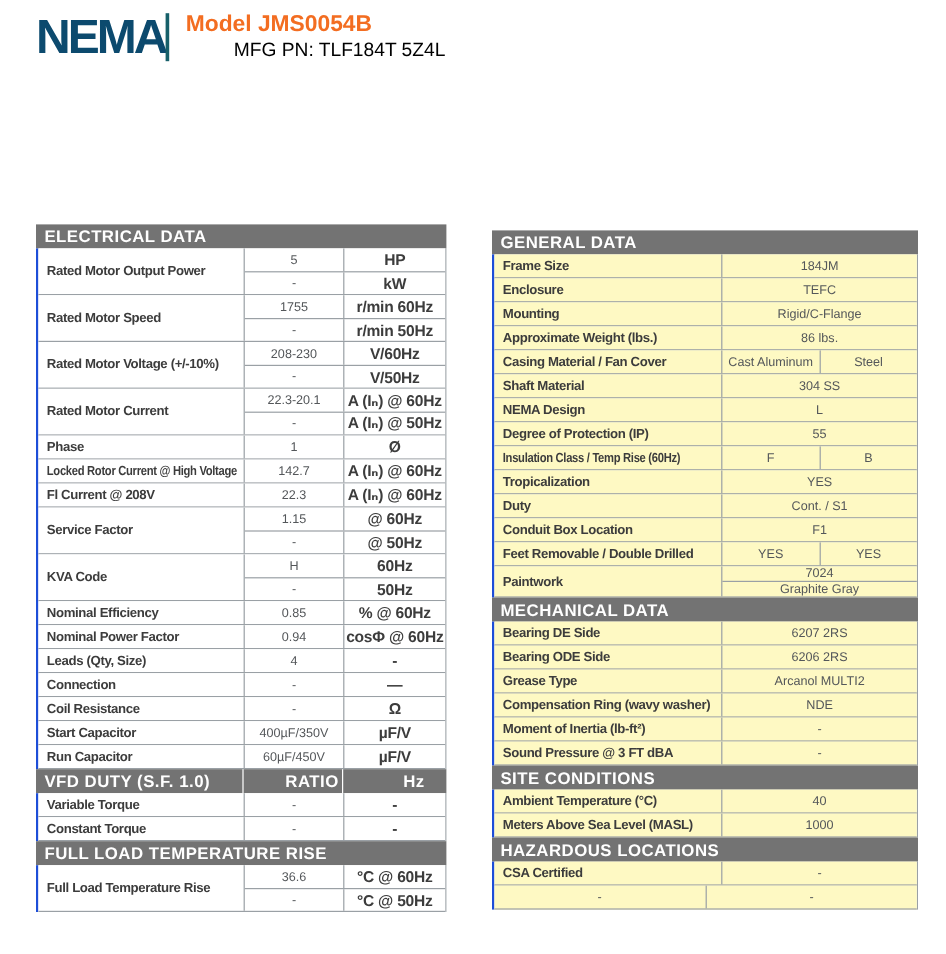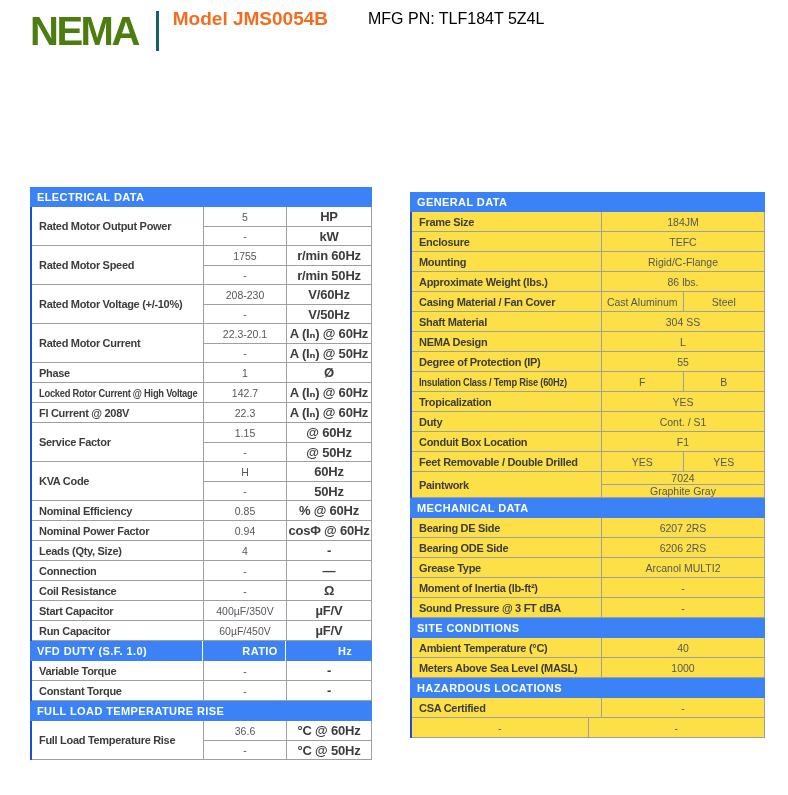--- a/index.html
+++ b/index.html
@@ -6,35 +6,35 @@
   html,body { margin:0; padding:0; }
   body {
     width:788px; height:795px; background:#ffffff; position:relative;
     font-family:"Liberation Sans","DejaVu Sans",sans-serif;
     overflow:hidden;
   }
 
   
   .brand { position:absolute; top:8px; left:30px; display:flex; align-items:stretch; }
   .logo {
-    font-size:40px; font-weight:bold; color:#4d7c0f; letter-spacing:-2.5px;
-    line-height:46px; padding-right:18px;
+    font-size:40px; font-weight:bold; color:#0c4a6e; letter-spacing:-2.5px;
+    line-height:46px; padding-right:0;
   }
   .brand-divider { width:3px; background:#17606a; margin:3px 0; }
-  .brand-text { padding-left:14px; display:flex; flex-direction:row; justify-content:center; }
+  .brand-text { padding-left:14px; display:flex; flex-direction:column; justify-content:center; }
   .model { font-size:19px; font-weight:bold; color:#f36d21; line-height:22px; }
   .mfg   { font-size:16px; color:#000000; line-height:20px; margin-top:1px;margin-left:40px; }
 
   
   .tbl { position:absolute; background:#fff; }
   .tbl-left  { left:30px;  top:187px; width:342px; }
   .tbl-right { left:410px; top:192px; width:355px; }
 
   .sec-header {
-    background:#3b82f6; color:#fff; font-weight:bold; font-size:11px;
+    background:#737373; color:#fff; font-weight:bold; font-size:14px;
     letter-spacing:.4px; height:20px; display:flex; align-items:center;
     padding-left:7px;
   }
   .sec-header.segmented { padding-left:0; }
   .seg { display:flex; align-items:center; height:100%;padding-left:32px; }
   .seg-label { width:172px; padding-left:7px; }
   .seg-val   { width:83px; justify-content:center; border-left:1px solid #fff; }
   .seg-unit  { flex:1; justify-content:center; border-left:1px solid #fff; }
 
   .bordered { border-left:2px solid #1d4ed8; border-right:1px solid #9aa0a5; }
@@ -52,21 +52,21 @@
   .sval {
     width:83px; border-right:1px solid #9aa0a5; display:flex; align-items:center;
     justify-content:center; font-size:10.5px; color:#54575a;
   }
   .sunit {
     flex:1; display:flex; align-items:center; justify-content:center;
     font-weight:bold; font-size:13px; color:#3c3c3c; letter-spacing:-.2px;
   }
 
   
-  .rrow { display:flex; border-bottom:1px solid #9aa0a5; background:#fde047; }
+  .rrow { display:flex; border-bottom:1px solid #9aa0a5; background:#fef9c3; }
   .rlabel {
     width:190px; border-right:1px solid #9aa0a5; display:flex; align-items:center;
     padding:0 6px 0 7px; font-weight:bold; font-size:11px; letter-spacing:-.3px;
     color:#3c3c3c; white-space:nowrap; overflow:hidden; min-height:19px;
   }
   .rvals { flex:1; display:flex; }
   .rcell {
     flex:1; display:flex; align-items:center; justify-content:center;
     font-size:10.5px; color:#54575a; height:19px;
   }
@@ -423,20 +423,26 @@
           <div class="rcell">6206 2RS</div>
         </div>
     </div>
     <div class="rrow">
       <div class="rlabel">Grease Type</div>
       <div class="rvals">
           <div class="rcell">Arcanol MULTI2</div>
         </div>
     </div>
     <div class="rrow">
+      <div class="rlabel">Compensation Ring (wavy washer)</div>
+      <div class="rvals">
+          <div class="rcell">NDE</div>
+        </div>
+    </div>
+    <div class="rrow">
       <div class="rlabel">Moment of Inertia (lb-ft²)</div>
       <div class="rvals">
           <div class="rcell">-</div>
         </div>
     </div>
     <div class="rrow">
       <div class="rlabel">Sound Pressure @ 3 FT dBA</div>
       <div class="rvals">
           <div class="rcell">-</div>
         </div>

